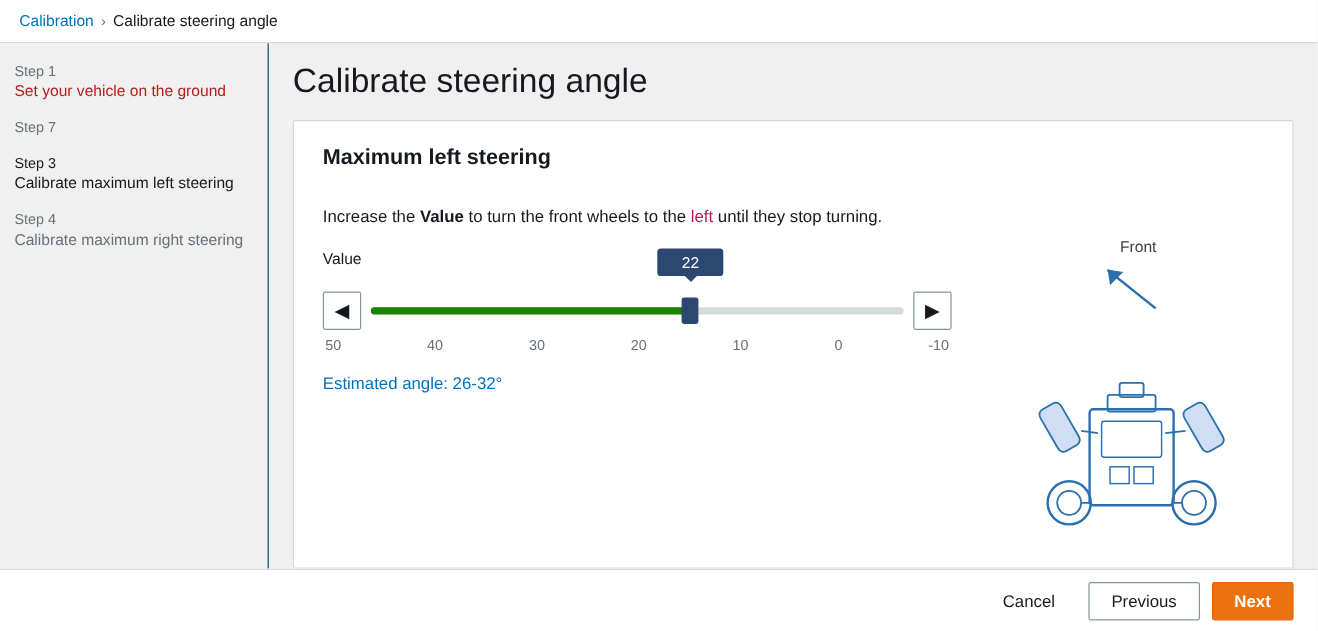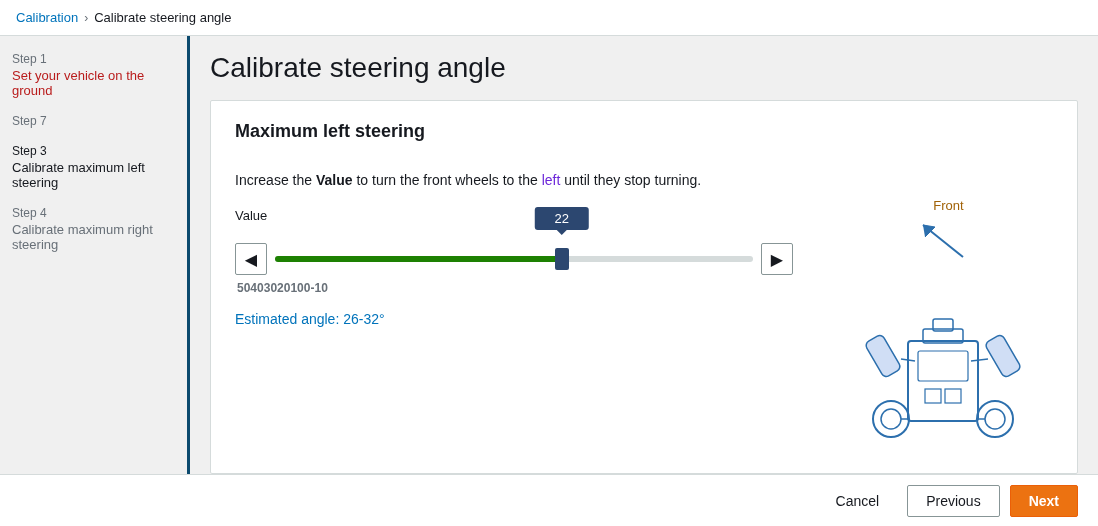--- a/index.html
+++ b/index.html
@@ -43,25 +43,25 @@
 
     
     .main-layout {
       display: flex;
       flex: 1;
       overflow: hidden;
     }
 
     
     .sidebar {
-      width: 190px;
+      width: 224px;
       background: #f0f0f0;
       padding: 16px 12px;
       flex-shrink: 0;
-      border-right: 3px solid #0c4a6e;
+      border-right: 1px solid #0c4a6e;
     }
     .step-item {
       margin-bottom: 16px;
     }
     .step-label {
       font-size: 12px;
       color: #687078;
       margin-bottom: 2px;
     }
     .step-title {
@@ -117,21 +117,21 @@
 
     .instruction-text {
       font-size: 14px;
       color: #16191f;
       margin-bottom: 20px;
     }
     .instruction-text strong {
       font-weight: 700;
     }
     .instruction-text .highlight {
-      color: #6d28d9;
+      color: #be185d;
     }
 
     
     .slider-section {
       display: flex;
       align-items: flex-start;
       gap: 40px;
     }
 
     .slider-container {
@@ -224,24 +224,23 @@
       bottom: -5px;
       left: 50%;
       transform: translateX(-50%);
       border-left: 5px solid transparent;
       border-right: 5px solid transparent;
       border-top: 5px solid #2c4770;
     }
 
     .slider-ticks {
       display: flex;
-      justify-content: flex-start;
+      justify-content: space-between;
       margin-top: 6px;
       padding: 0 2px;
-      font-weight: bold;
     }
     .slider-tick {
       font-size: 12px;
       color: #687078;
     }
 
     .estimated-angle {
       margin-top: 16px;
       font-size: 14px;
       color: #0073bb;
@@ -253,21 +252,21 @@
       flex-shrink: 0;
       display: flex;
       flex-direction: column;
       align-items: center;
       position: relative;
       margin-top: -10px;
     }
 
     .robot-front-label {
       font-size: 13px;
-      color: #a16207;
+      color: #404040;
       margin-bottom: 4px;
       padding-left: 11px;
     }
 
     .robot-arrow {
       margin-bottom: 4px;
     }
 
     .robot-back-label {
       font-size: 13px;

